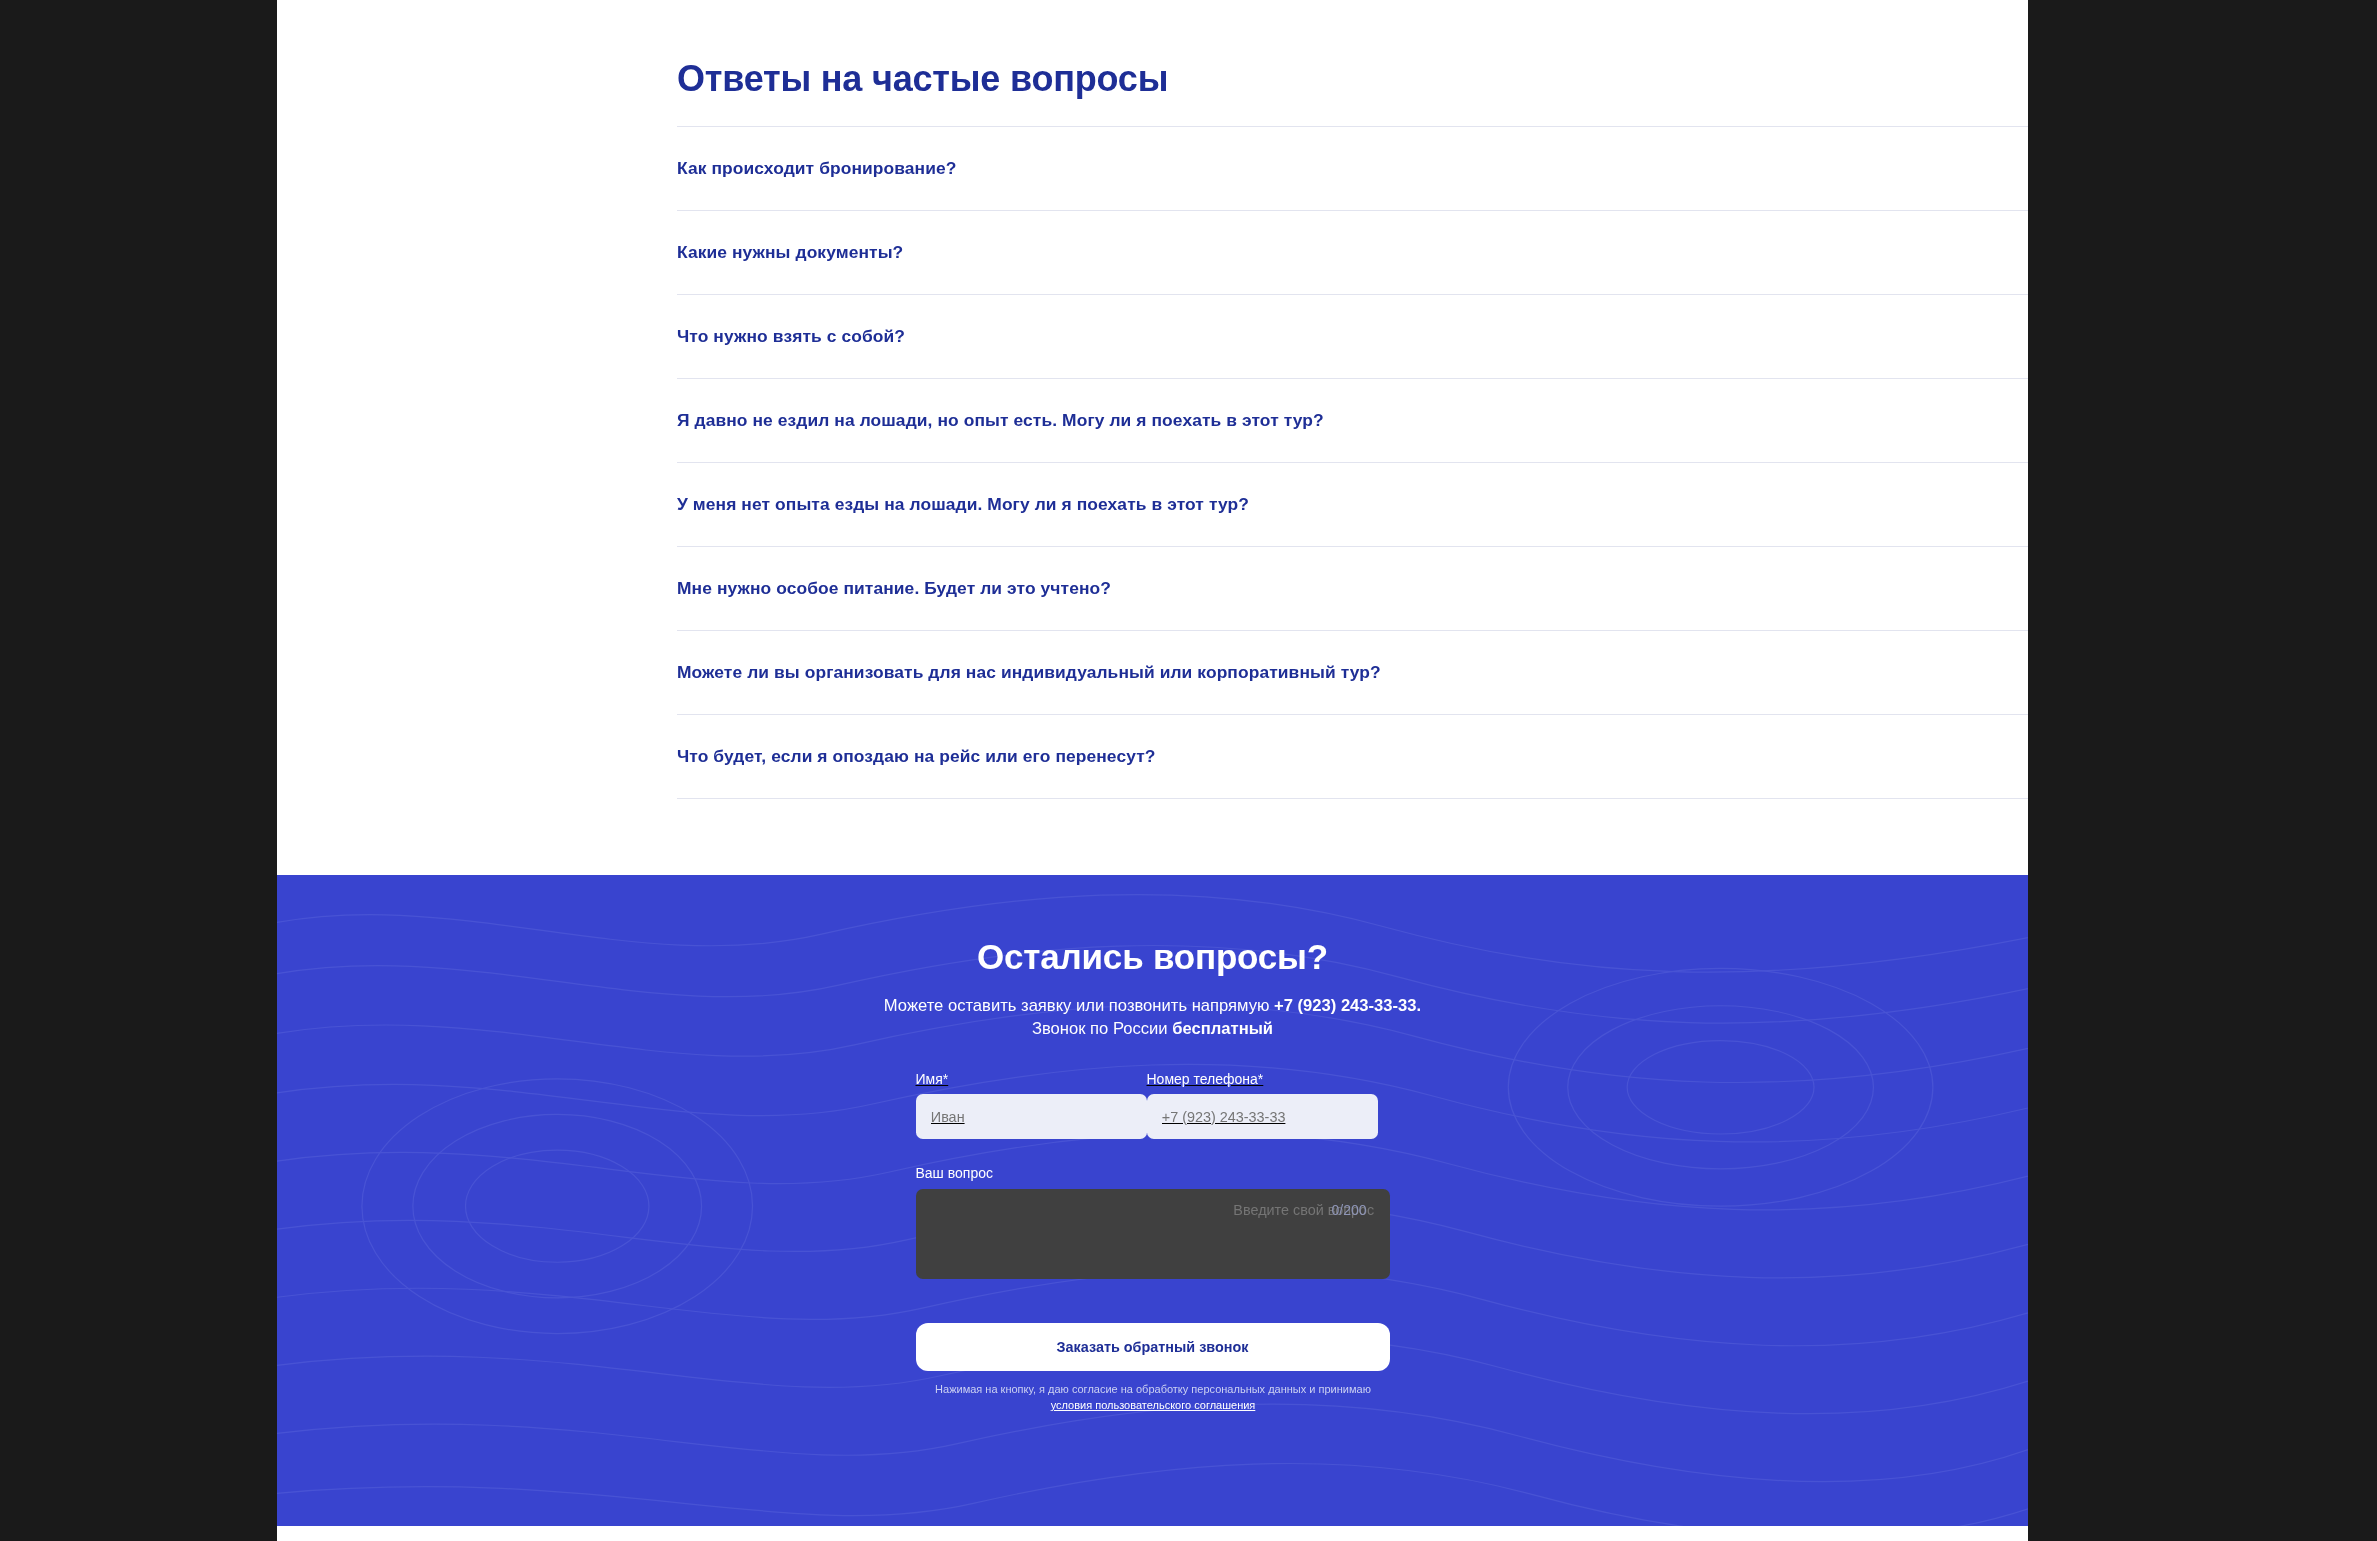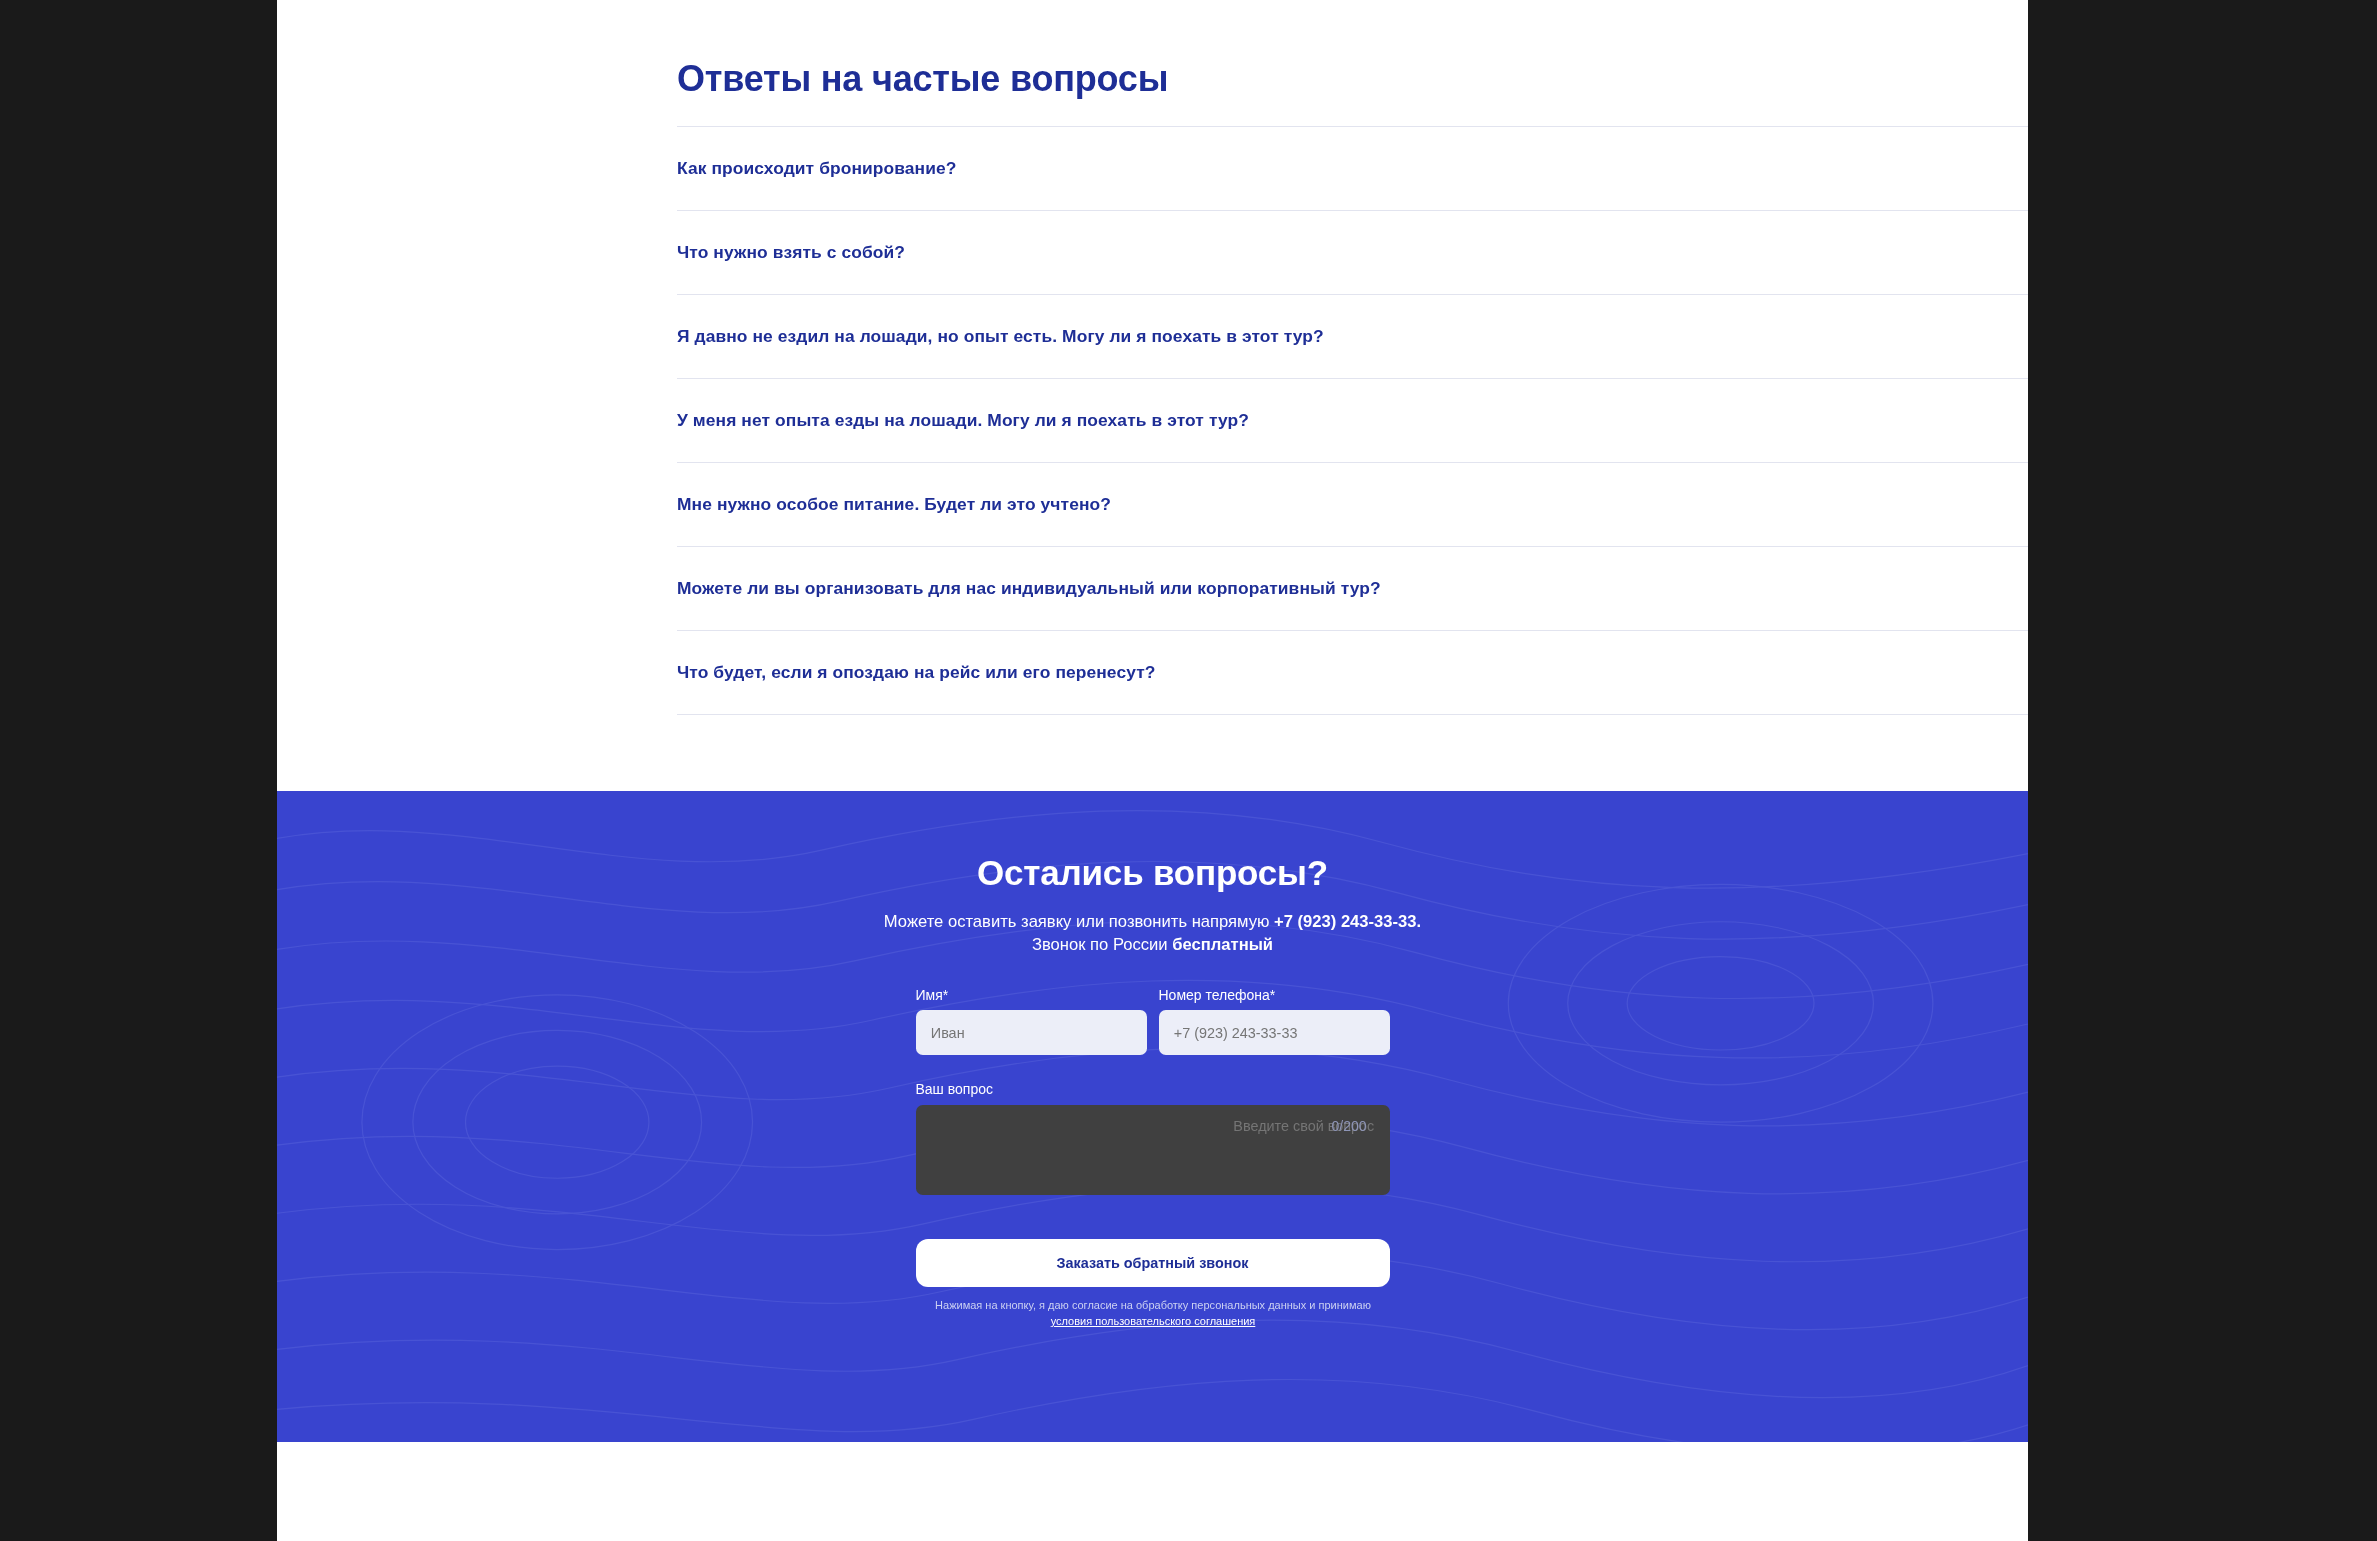--- a/index.html
+++ b/index.html
@@ -95,21 +95,21 @@
   }
   .cta-sub b { font-weight: bold; }
 
   .form {
     width: 474px;
     margin: 30px auto 0;
     text-align: left;
   }
   .row {
     display: flex;
-    gap: 12px;
+    text-decoration: underline;
   }
   .field { display: flex; flex-direction: column; }
   .field.name { width: 231px; }
   .field.phone { width: 231px; }
   .field.question { width: 474px; margin-top: 26px; }
   .flabel {
     color: #ffffff;
     font-size: 14px;
     margin-bottom: 7.6px;
     font-weight: normal;
@@ -185,20 +185,24 @@
 
   <section class="faq">
     <h2 class="faq-title">Ответы на частые вопросы</h2>
     <div class="faq-list">
 
       <div class="faq-item">
         <span class="faq-q">Как происходит бронирование?</span>
 
       </div>
 
+      <div class="faq-item">
+        <span class="faq-q">Какие нужны документы?</span>
+
+      </div>
 
       <div class="faq-item">
         <span class="faq-q">Что нужно взять с собой?</span>
 
       </div>
 
       <div class="faq-item">
         <span class="faq-q">Я давно не ездил на лошади, но опыт есть. Могу ли я поехать в этот тур?</span>
 
       </div>

